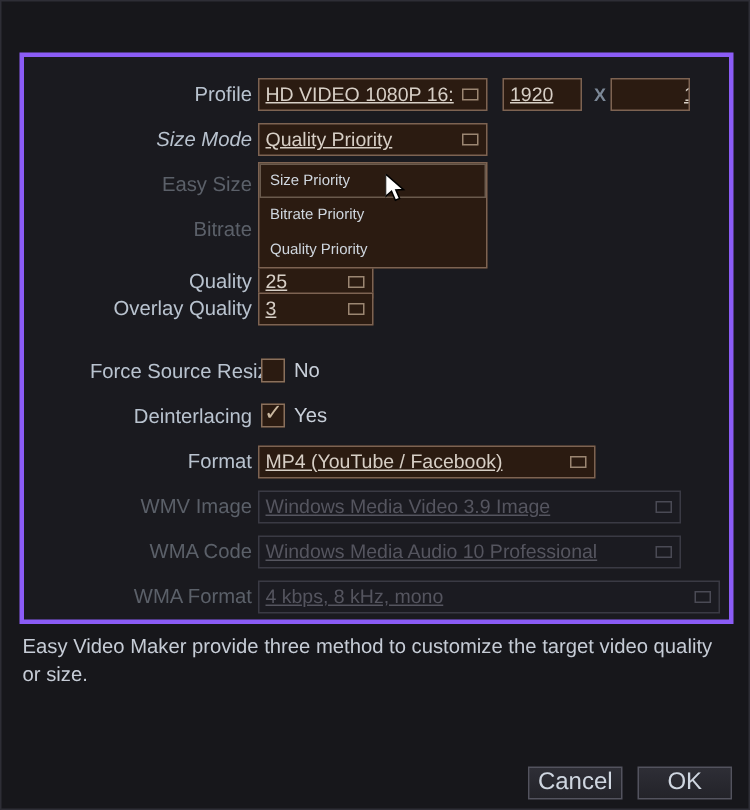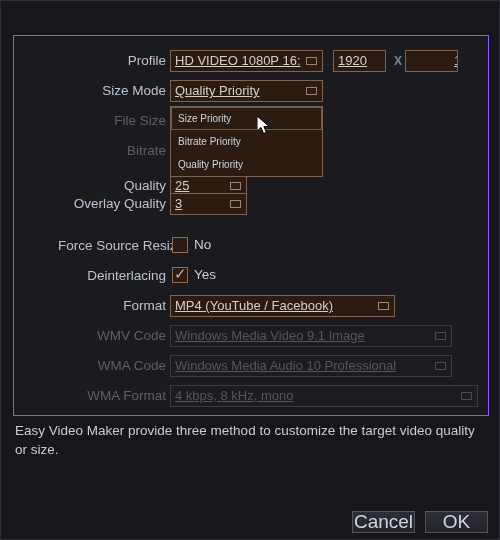--- a/index.html
+++ b/index.html
@@ -53,21 +53,21 @@
     cursor: pointer;
     user-select: none;
   }
   
   .groupbox {
     position: absolute;
     left: 12px;
     top: 34px;
     width: 476px;
     height: 381px;
-    border: 1px solid #8b5cf6;
+    border: 3px solid #8b5cf6;
     box-sizing: border-box;
     background: #1a1a1f;
   }
   
   .row {
     position: absolute;
     left: 0;
     width: 476px;
     height: 30px;
   }
@@ -181,21 +181,21 @@
     color: #c6ccd6;
   }
   
   .btn {
     position: absolute;
     box-sizing: border-box;
     height: 22px;
     background: linear-gradient(180deg, #2e2e36 0%, #232329 100%);
     border: 1px solid #53535e;
     color: #cfd6e0;
-    font-size: 19px;
+    font-size: 16px;
     line-height: 20px;
     text-align: center;
     cursor: pointer;
     user-select: none;
   }
   .cursor-arrow {
     position: absolute;
     z-index: 40;
     pointer-events: none;
   }
@@ -217,29 +217,29 @@
       <div class="fld" style="left:319px; top:0; width:53px;">
         <span>1920</span>
       </div>
       <div class="xsep" style="left:380px; top:0;">X</div>
       <div class="fld" style="left:391px; top:0; width:53px;padding-left:48px;">
         <span>1080</span>
       </div>
     </div>
 
     <div class="row" style="top:44px;">
-      <div class="lbl" style="width:152px; right:324px;">Size Mode</div>
+      <div class="lbl" style="width:152px; right:324px;font-style:italic;">Size Mode</div>
       <div class="fld" style="left:156px; top:0; width:153px;">
         <span>Quality Priority</span>
         <span class="arrow"></span>
       </div>
     </div>
 
     <div class="row" style="top:74px;">
-      <div class="lbl dis" style="width:152px; right:324px;">File Size</div>
+      <div class="lbl dis" style="width:152px; right:324px;">Easy Size</div>
     </div>
 
     <div class="row" style="top:104px;">
       <div class="lbl dis" style="width:152px; right:324px;">Bitrate</div>
     </div>
 
     <div class="dropdown" style="left:156px; top:70px; width:153px;">
       <div class="dd-item hover">Size Priority</div>
       <div class="dd-item">Bitrate Priority</div>
       <div class="dd-item">Quality Priority</div>
@@ -277,23 +277,23 @@
 
     <div class="row" style="top:259px;">
       <div class="lbl" style="width:152px; right:324px;">Format</div>
       <div class="fld" style="left:156px; top:0; width:225px;">
         <span>MP4 (YouTube / Facebook)</span>
         <span class="arrow"></span>
       </div>
     </div>
 
     <div class="row" style="top:289px;">
-      <div class="lbl dis" style="width:152px; right:324px;">WMV Code</div>
+      <div class="lbl dis" style="width:152px; right:324px;">WMV Image</div>
       <div class="fld dis" style="left:156px; top:0; width:282px;">
-        <span>Windows Media Video 9.1 Image</span>
+        <span>Windows Media Video 3.9 Image</span>
         <span class="arrow"></span>
       </div>
     </div>
 
     <div class="row" style="top:319px;">
       <div class="lbl dis" style="width:152px; right:324px;">WMA Code</div>
       <div class="fld dis" style="left:156px; top:0; width:282px;">
         <span>Windows Media Audio 10 Professional</span>
         <span class="arrow"></span>
       </div>

